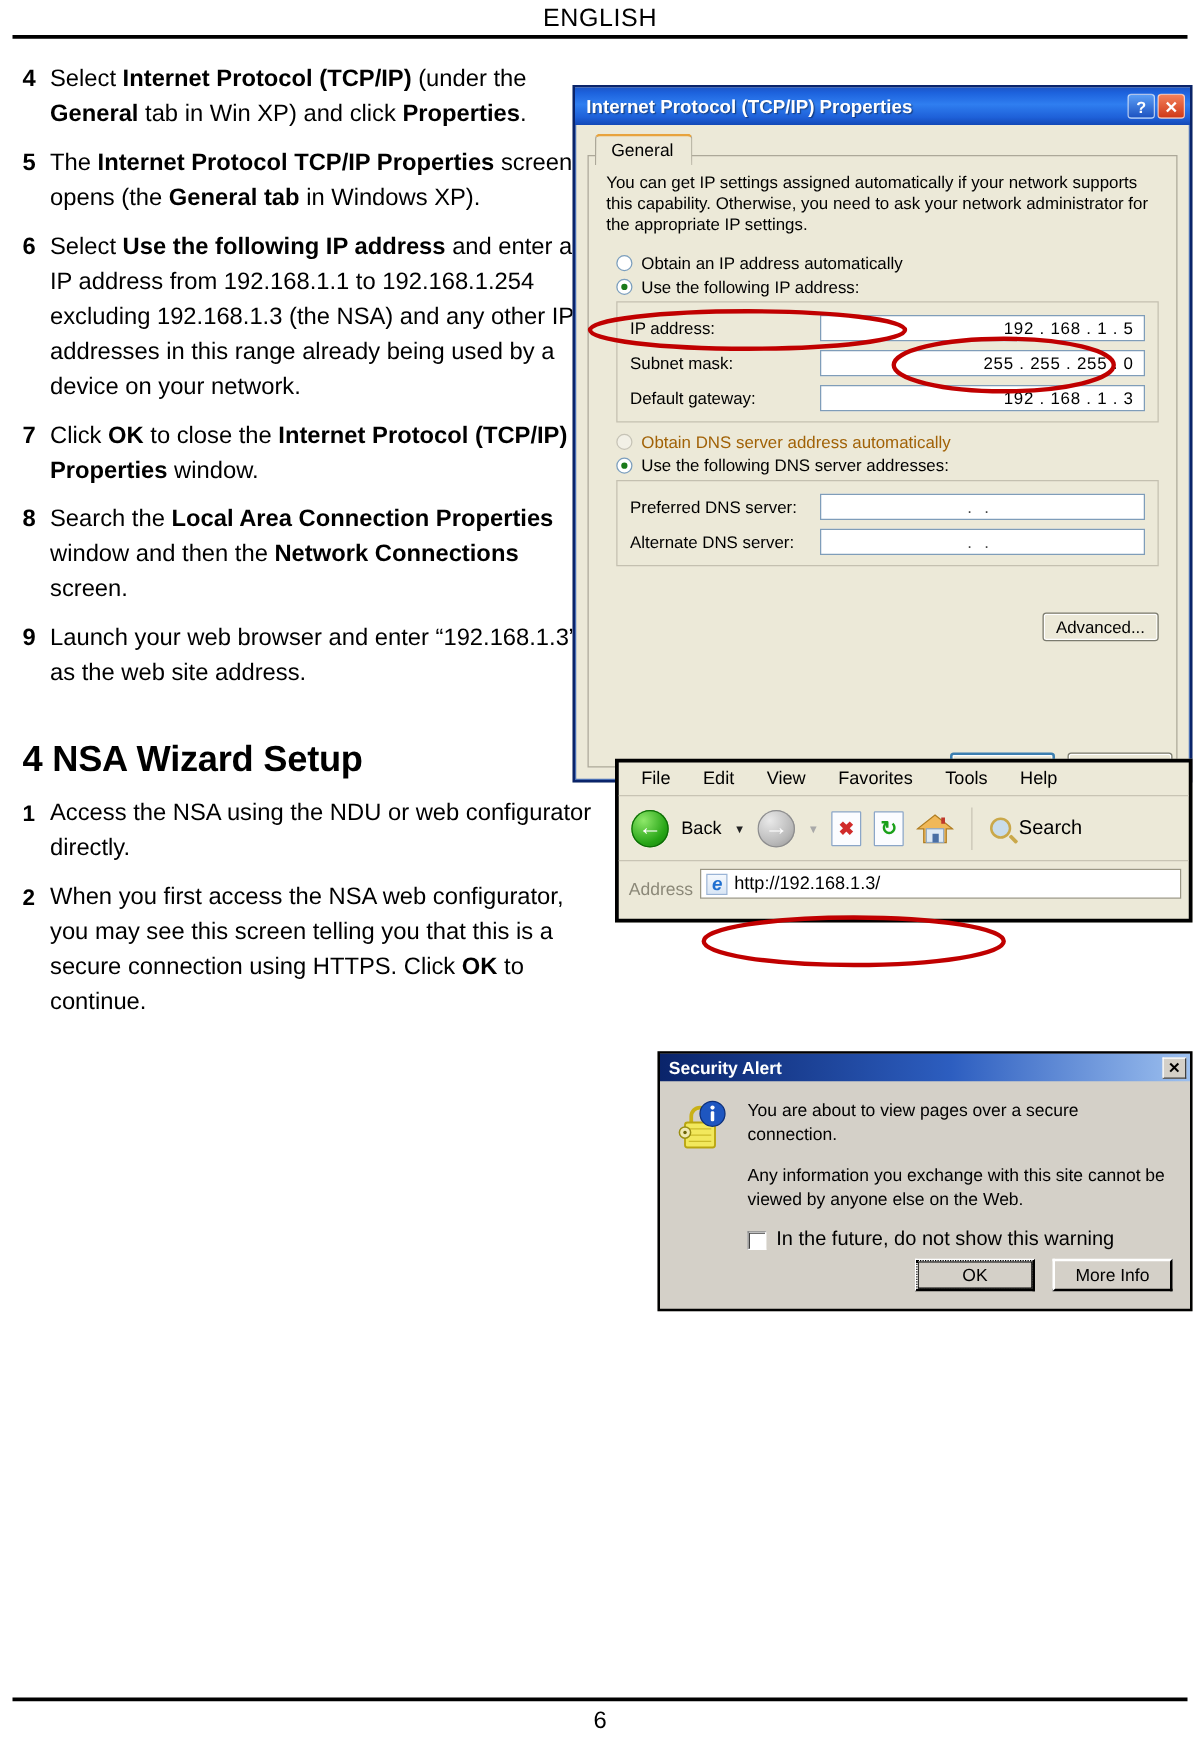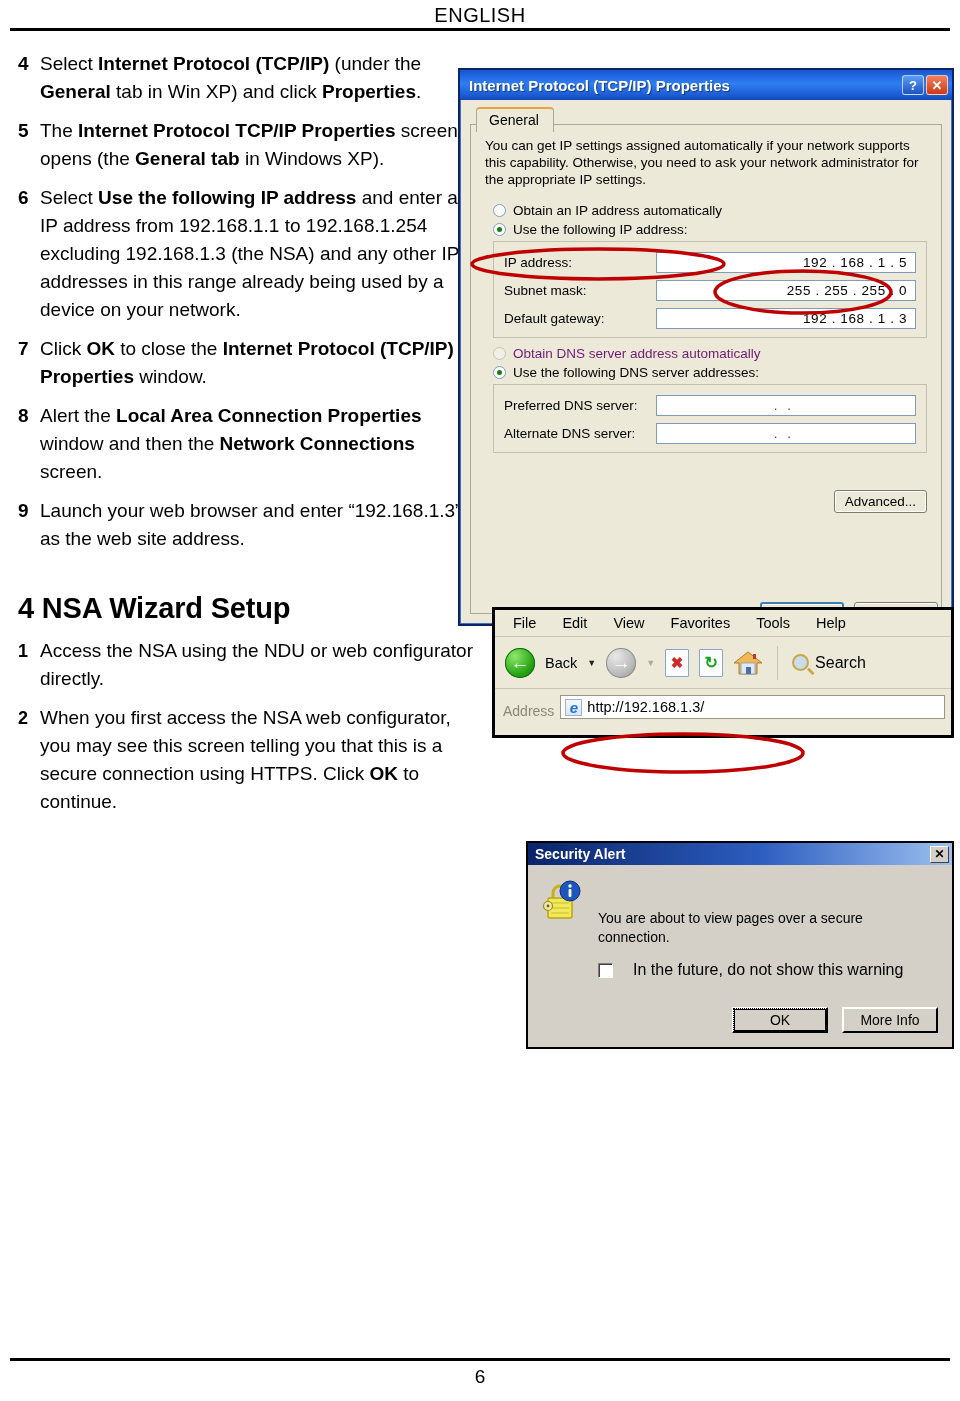--- a/index.html
+++ b/index.html
@@ -113,21 +113,21 @@
   .radio {
     width:13px; height:13px; border-radius:50%;
     border:1px solid #7b9ebd; background:#fff;
     margin-right:7px; flex:0 0 13px; position:relative;
   }
   .radio.checked::after {
     content:""; position:absolute; left:3px; top:3px;
     width:5px; height:5px; border-radius:50%; background:#1a7a1a;
   }
   .radio.disabled { border-color:#c6c3b6; background:#f2f0e6; }
-  .lbl-disabled { color:#701a75; }
+  .lbl-disabled { color:#a16207; }
 
   .group {
     border:1px solid #c4c0b0;
     margin:2px 0 8px 8px;
     padding:10px 10px 8px 10px;
     position:relative;
   }
 
   .field-row { display:flex; align-items:center; margin-bottom:7px; }
   .field-row:last-child { margin-bottom:0; }
@@ -237,23 +237,23 @@
   }
   .sec-title-text { font-size:14px; font-weight:bold; flex:1; }
   .sec-close {
     width:19px; height:17px; background:#d4d0c8;
     border:1px solid #fff; border-right-color:#404040; border-bottom-color:#404040;
     display:flex; align-items:center; justify-content:center;
     font-size:12px; font-weight:bold; color:#000;
   }
   .sec-body { padding:14px 16px 10px 14px; display:flex; gap:14px; }
   .lock-icon { width:42px; height:46px; flex:0 0 42px; position:relative; }
-  .sec-texts { flex:1;margin-top:30px; }
+  .sec-texts { flex:1; }
   .sec-line { font-size:14px; line-height:19px; margin-bottom:14px; }
-  .chk-row { display:flex; align-items:center; gap:20px; margin-top:4px; }
+  .chk-row { display:flex; align-items:center; gap:8px; margin-top:4px; }
   .chkbox {
     width:15px; height:15px; background:#fff;
     border:1px solid #808080; border-right-color:#fff; border-bottom-color:#fff;
     box-shadow:inset 1px 1px 0 #404040;
   }
   .sec-buttons {
     position:absolute; right:14px; bottom:14px; display:flex; gap:14px;
   }
   .win9xbtn {
     min-width:96px; height:26px; background:#d4d0c8;
@@ -287,21 +287,21 @@
       <div class="step">
         <span class="step-num">6</span>
         <span class="step-body"><span>Select </span><b>Use the following IP address</b><span> and enter an IP address from 192.168.1.1 to 192.168.1.254 excluding 192.168.1.3 (the NSA) and any other IP addresses in this range already being used by a device on your network.</span></span>
       </div>
       <div class="step">
         <span class="step-num">7</span>
         <span class="step-body"><span>Click </span><b>OK</b><span> to close the </span><b>Internet Protocol (TCP/IP) Properties</b><span> window.</span></span>
       </div>
       <div class="step">
         <span class="step-num">8</span>
-        <span class="step-body"><span>Alert the </span><b>Local Area Connection Properties</b><span> window and then the </span><b>Network Connections</b><span> screen.</span></span>
+        <span class="step-body"><span>Search the </span><b>Local Area Connection Properties</b><span> window and then the </span><b>Network Connections</b><span> screen.</span></span>
       </div>
       <div class="step">
         <span class="step-num">9</span>
         <span class="step-body"><span>Launch your web browser and enter “192.168.1.3” as the web site address.</span></span>
       </div>
     </div>
   <div class="section-title">4 NSA Wizard Setup</div>
   <div class="sub-steps" id="substeps-host">
       <div class="step">
         <span class="step-num">1</span>
@@ -457,20 +457,21 @@
         <line x1="9" y1="34" x2="27" y2="34" stroke="#cbbc2a" stroke-width="1"></line>
         <circle cx="6" cy="27" r="4.5" fill="#efe8b4" stroke="#9b8f10" stroke-width="1.2"></circle>
         <circle cx="6" cy="27" r="1.4" fill="#6d6408"></circle>
         <circle cx="28" cy="12" r="10" fill="#1e56c0" stroke="#0c2f7a" stroke-width="1"></circle>
         <circle cx="28" cy="7" r="1.7" fill="#fff"></circle>
         <rect x="26.6" y="10" width="2.8" height="8" rx="1" fill="#fff"></rect>
       </svg>
     </span>
     <span class="sec-texts">
       <span class="sec-line" style="display:block;">You are about to view pages over a secure connection.</span>
+      <span class="sec-line" style="display:block;">Any information you exchange with this site cannot be viewed by anyone else on the Web.</span>
       <span class="chk-row">
         <span class="chkbox"></span>
         <span>In the future, do not show this warning</span>
       </span>
     </span>
   </div>
   <div class="sec-buttons">
     <span class="win9xbtn focus">
         <span class="inner">OK</span>
       </span>

